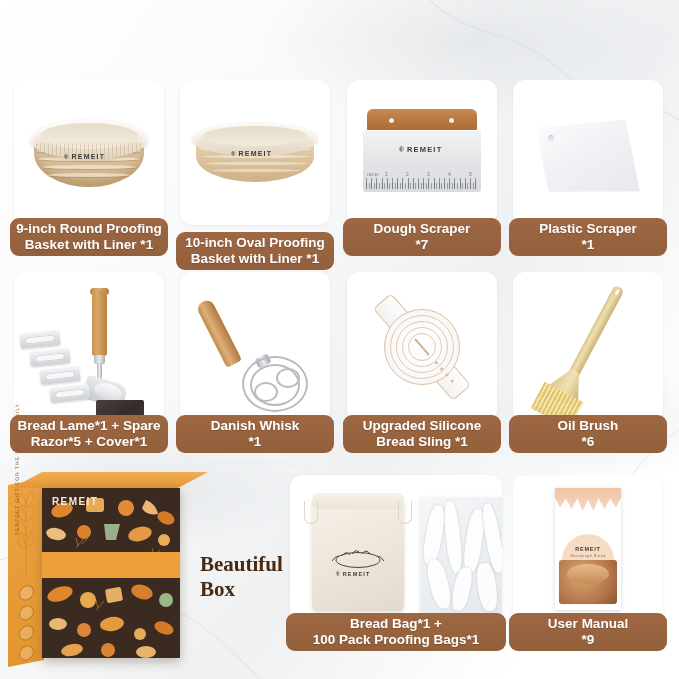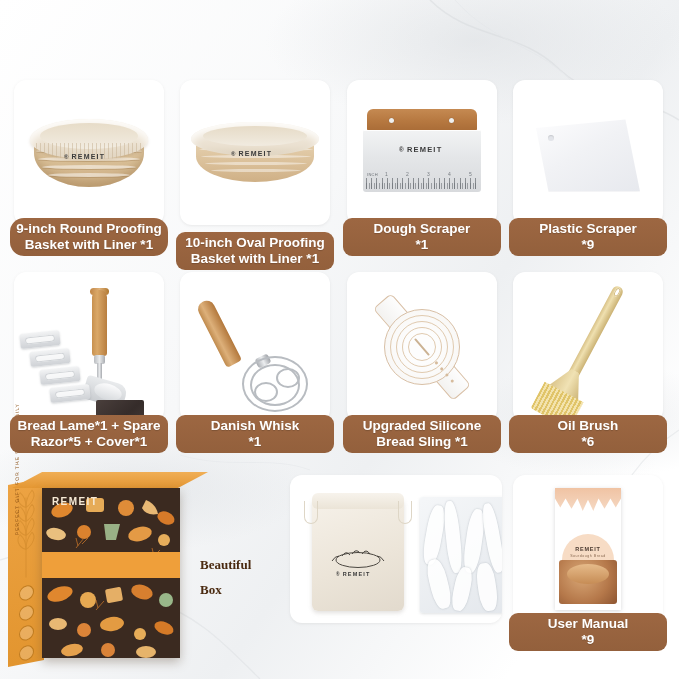--- a/index.html
+++ b/index.html
@@ -51,21 +51,21 @@
     box-sizing:border-box;
     text-shadow:0 1px 1px rgba(0,0,0,.18);
     white-space:pre-line;
     z-index:3;
   }
 
   .beautiful-box{
     position:absolute;
     font-family:"Liberation Serif",serif;
     font-weight:bold;
-    font-size:13px;
+    font-size:21px;
     line-height:25px;
     color:#4a2a10;
     white-space:pre-line;
   }
 
   
   .brand{
     font-family:"Liberation Sans",sans-serif;
     font-weight:bold;
     color:#3b3b3b;
@@ -272,21 +272,21 @@
         <div class="rb-liner"></div>
         <div class="rb-inner"></div>
         <div class="rb-gather"></div>
         <div class="brand" style="position:absolute;left:34px;top:34px;font-size:7px;">
           <span class="mk">®</span>
             <span>REMEIT</span>
         </div>
       </div>
     </div>
   </div>
-  <div class="label" style="left:10px;top:218px;width:158px;height:38px;border-radius:14px;">9-inch Round Proofing
+  <div class="label" style="left:10px;top:218px;width:158px;height:38px;">9-inch Round Proofing
 Basket with Liner *1</div>
 
   <div class="card" style="left:180px;top:80px;width:150px;height:145px;">
     <div class="photo">
       <div class="ob-wrap">
         <div class="ob-base"></div>
         <div class="ob-ring" style="top:26px;width:114px;"></div>
         <div class="ob-ring" style="top:33px;width:110px;left:10px;"></div>
         <div class="ob-ring" style="top:40px;width:102px;left:14px;"></div>
         <div class="ob-ring" style="top:47px;width:90px;left:20px;"></div>
@@ -319,32 +319,32 @@
           <div class="ds-ruler2"></div>
         </div>
         <div class="brand" style="position:absolute;left:36px;top:36px;font-size:7.5px;">
           <span class="mk">®</span>
             <span>REMEIT</span>
         </div>
       </div>
     </div>
   </div>
   <div class="label" style="left:343px;top:218px;width:158px;height:38px;">Dough Scraper
-*1</div>
+*7</div>
 
   <div class="card" style="left:513px;top:80px;width:150px;height:145px;">
     <div class="photo">
       <div class="ps-shape"></div>
       <div class="ps-hole">
           <div class="ps-dot"></div>
         </div>
     </div>
   </div>
   <div class="label" style="left:509px;top:218px;width:158px;height:38px;">Plastic Scraper
-*9</div>
+*1</div>
 
   <div class="card" style="left:14px;top:272px;width:150px;height:150px;">
     <div class="photo">
       <div class="bl-wrap">
         <div class="bl-cap"></div>
         <div class="bl-handle"></div>
         <div class="bl-ferrule"></div>
         <div class="bl-rod"></div>
         <div class="bl-head"></div>
         <div class="bl-head2"></div>
@@ -487,20 +487,22 @@
         <div class="pp-crease" style="left:6px;top:8px;width:16px;height:60px;transform:rotate(10deg);"></div>
         <div class="pp-crease" style="left:26px;top:4px;width:14px;height:72px;transform:rotate(-6deg);"></div>
         <div class="pp-crease" style="left:46px;top:12px;width:16px;height:64px;transform:rotate(8deg);"></div>
         <div class="pp-crease" style="left:66px;top:6px;width:14px;height:70px;transform:rotate(-10deg);"></div>
         <div class="pp-crease" style="left:10px;top:62px;width:18px;height:50px;transform:rotate(-14deg);"></div>
         <div class="pp-crease" style="left:34px;top:70px;width:16px;height:44px;transform:rotate(12deg);"></div>
         <div class="pp-crease" style="left:58px;top:66px;width:18px;height:48px;transform:rotate(-8deg);"></div>
       </div>
     </div>
   </div>
+  <div class="label" style="left:286px;top:613px;width:220px;height:38px;">Bread Bag*1 +
+100 Pack Proofing Bags*1</div>
 
   <div class="card" style="left:513px;top:475px;width:150px;height:148px;">
     <div class="photo">
       <div class="mn">
         <div class="mn-tri"></div>
         <div class="mn-circ"></div>
         <div class="mn-brand">REMEIT</div>
         <div class="mn-sub">Sourdough Bread</div>
         <div class="mn-photo"></div>
         <div class="mn-loaf"></div>

